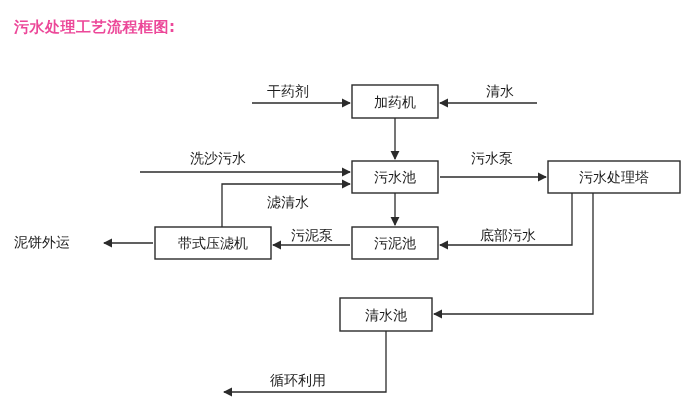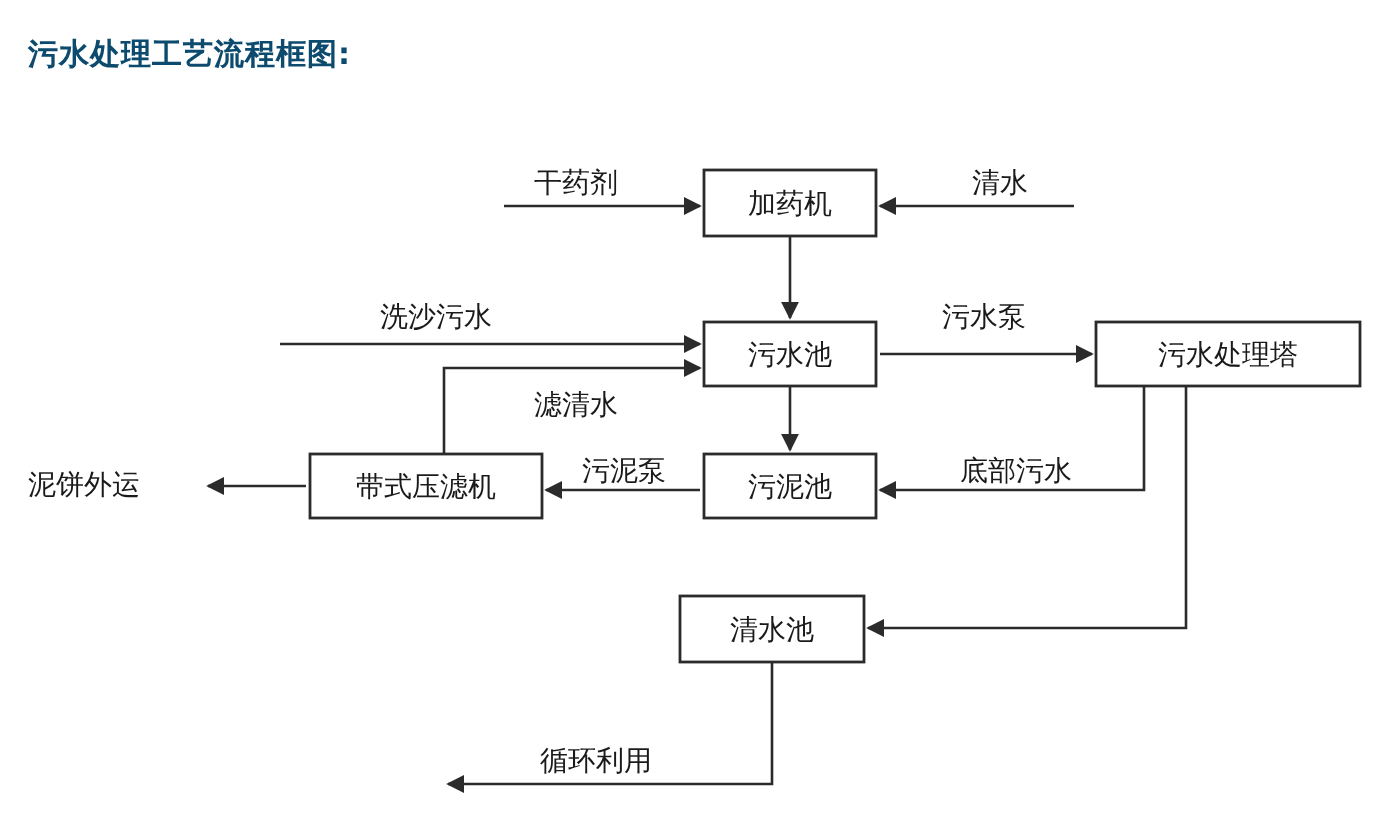--- a/index.html
+++ b/index.html
@@ -13,21 +13,21 @@
     overflow: hidden;
     font-family: "DejaVu Sans", "Liberation Sans", sans-serif;
     position: relative;
   }
   #page-title {
     position: absolute;
     left: 14px;
     top: 18px;
     font-size: 15px;
     font-weight: bold;
-    color: #0c4a6e;
+    color: #ec4899;
     letter-spacing: 0.5px;
     white-space: nowrap;
   }
   #flow-svg {
     position: absolute;
     left: 0;
     top: 0;
   }
   .box-rect {
     fill: #ffffff;

